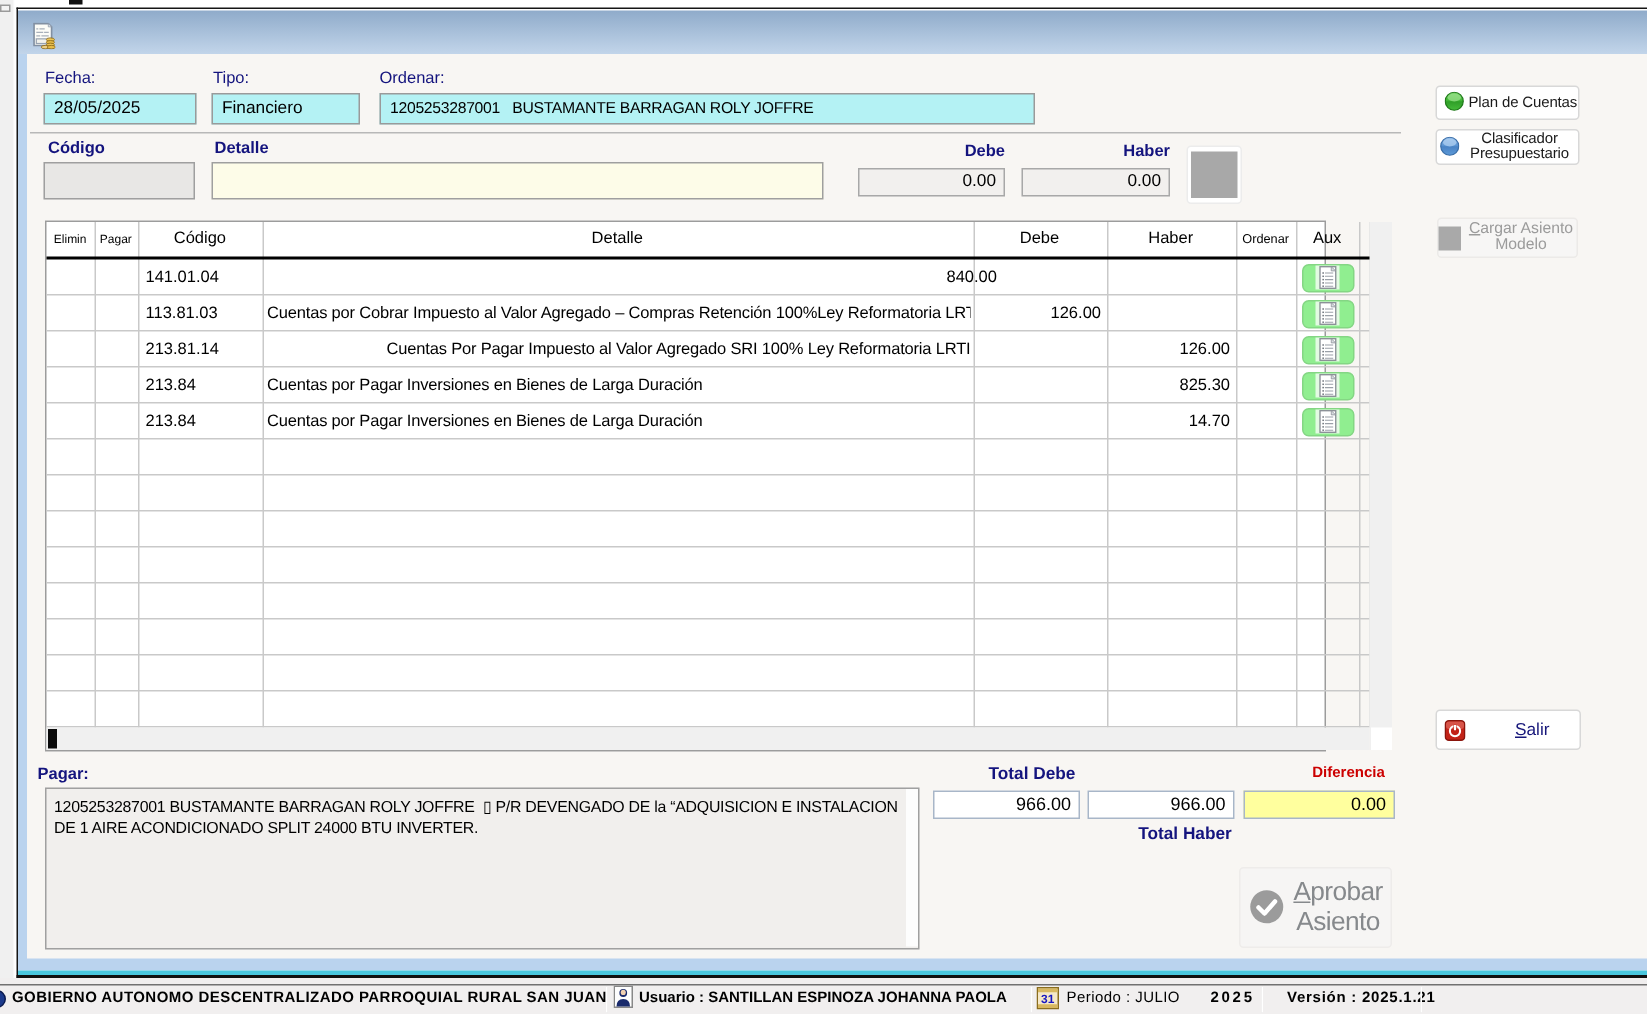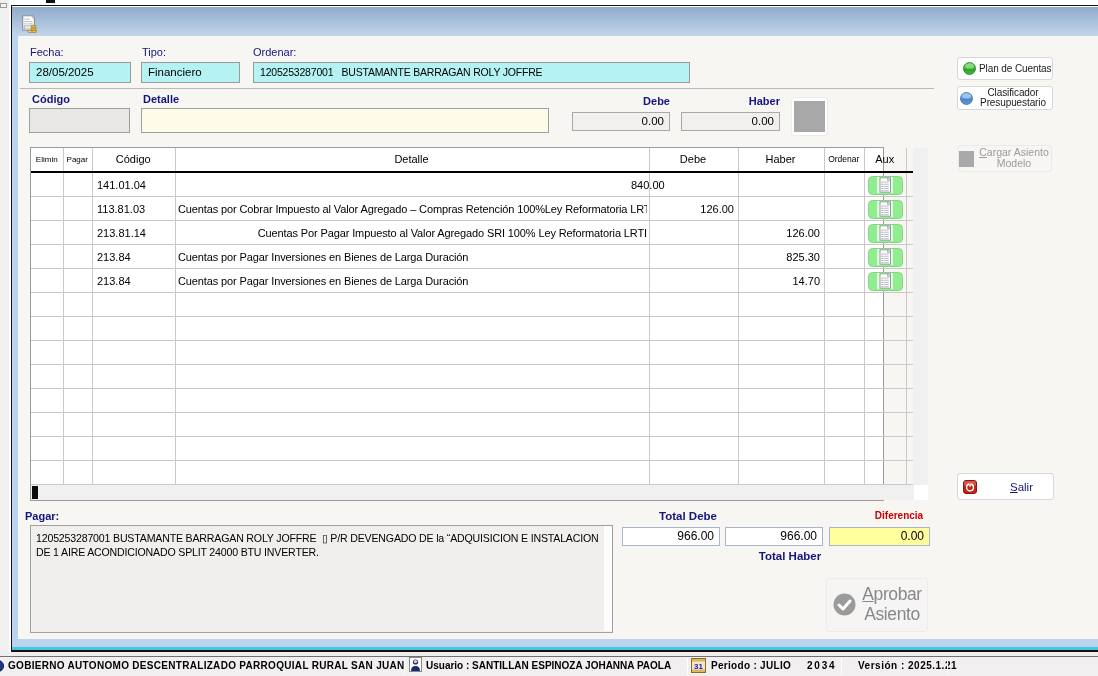--- a/index.html
+++ b/index.html
@@ -320,18 +320,18 @@
         <circle cx="6.5" cy="4.6" r="1.7" fill="#f0d0b0"></circle>
       </svg></div>
     <div class="abs" style="left:426px;top:659.5px;font-size:10px;font-weight:bold;color:#000;">Usuario : SANTILLAN ESPINOZA JOHANNA PAOLA</div>
     <div class="abs" style="left:687px;top:657.5px;width:1px;height:17px;background:#d8d8d8;border-right:1px solid #fff;"></div>
     <div class="abs" style="left:691px;top:657.5px;width:15px;height:15px;"><svg width="15" height="15">
         <rect x="0.5" y="0.5" width="14" height="14" fill="#f5e8c8" stroke="#8a6d1f"></rect>
         <rect x="1" y="1" width="13" height="2.5" fill="#d8b860"></rect>
         <rect x="1" y="11.5" width="13" height="2.5" fill="#d8b860"></rect>
         <text x="7.5" y="10.5" font-size="8" font-weight="bold" fill="#1818c0" text-anchor="middle" font-family="Liberation Sans">31</text>
       </svg></div>
-    <div class="abs" style="left:711px;top:659.5px;font-size:10px;font-weight:bold;color:#000;letter-spacing:0.3px;">Periodo : JULIO</div>
-    <div class="abs" style="left:807px;top:659.5px;font-size:10px;font-weight:bold;color:#000;letter-spacing:1.8px;">2034</div>
+    <div class="abs" style="left:711px;top:659.5px;font-size:10px;font-weight:normal;color:#000;letter-spacing:0.3px;">Periodo : JULIO</div>
+    <div class="abs" style="left:807px;top:659.5px;font-size:10px;font-weight:bold;color:#000;letter-spacing:1.8px;">2025</div>
     <div class="abs" style="left:841px;top:657.5px;width:1px;height:17px;background:#d8d8d8;border-right:1px solid #fff;"></div>
     <div class="abs" style="left:847px;top:659.5px;font-size:10px;font-weight:bold;color:#000;letter-spacing:0.5px;margin-left:11px;">Versión : 2025.1.21</div>
     <div class="abs" style="left:947px;top:657.5px;width:1px;height:17px;background:#d8d8d8;border-right:1px solid #fff;"></div>
   </div>
 
 </body></html>

